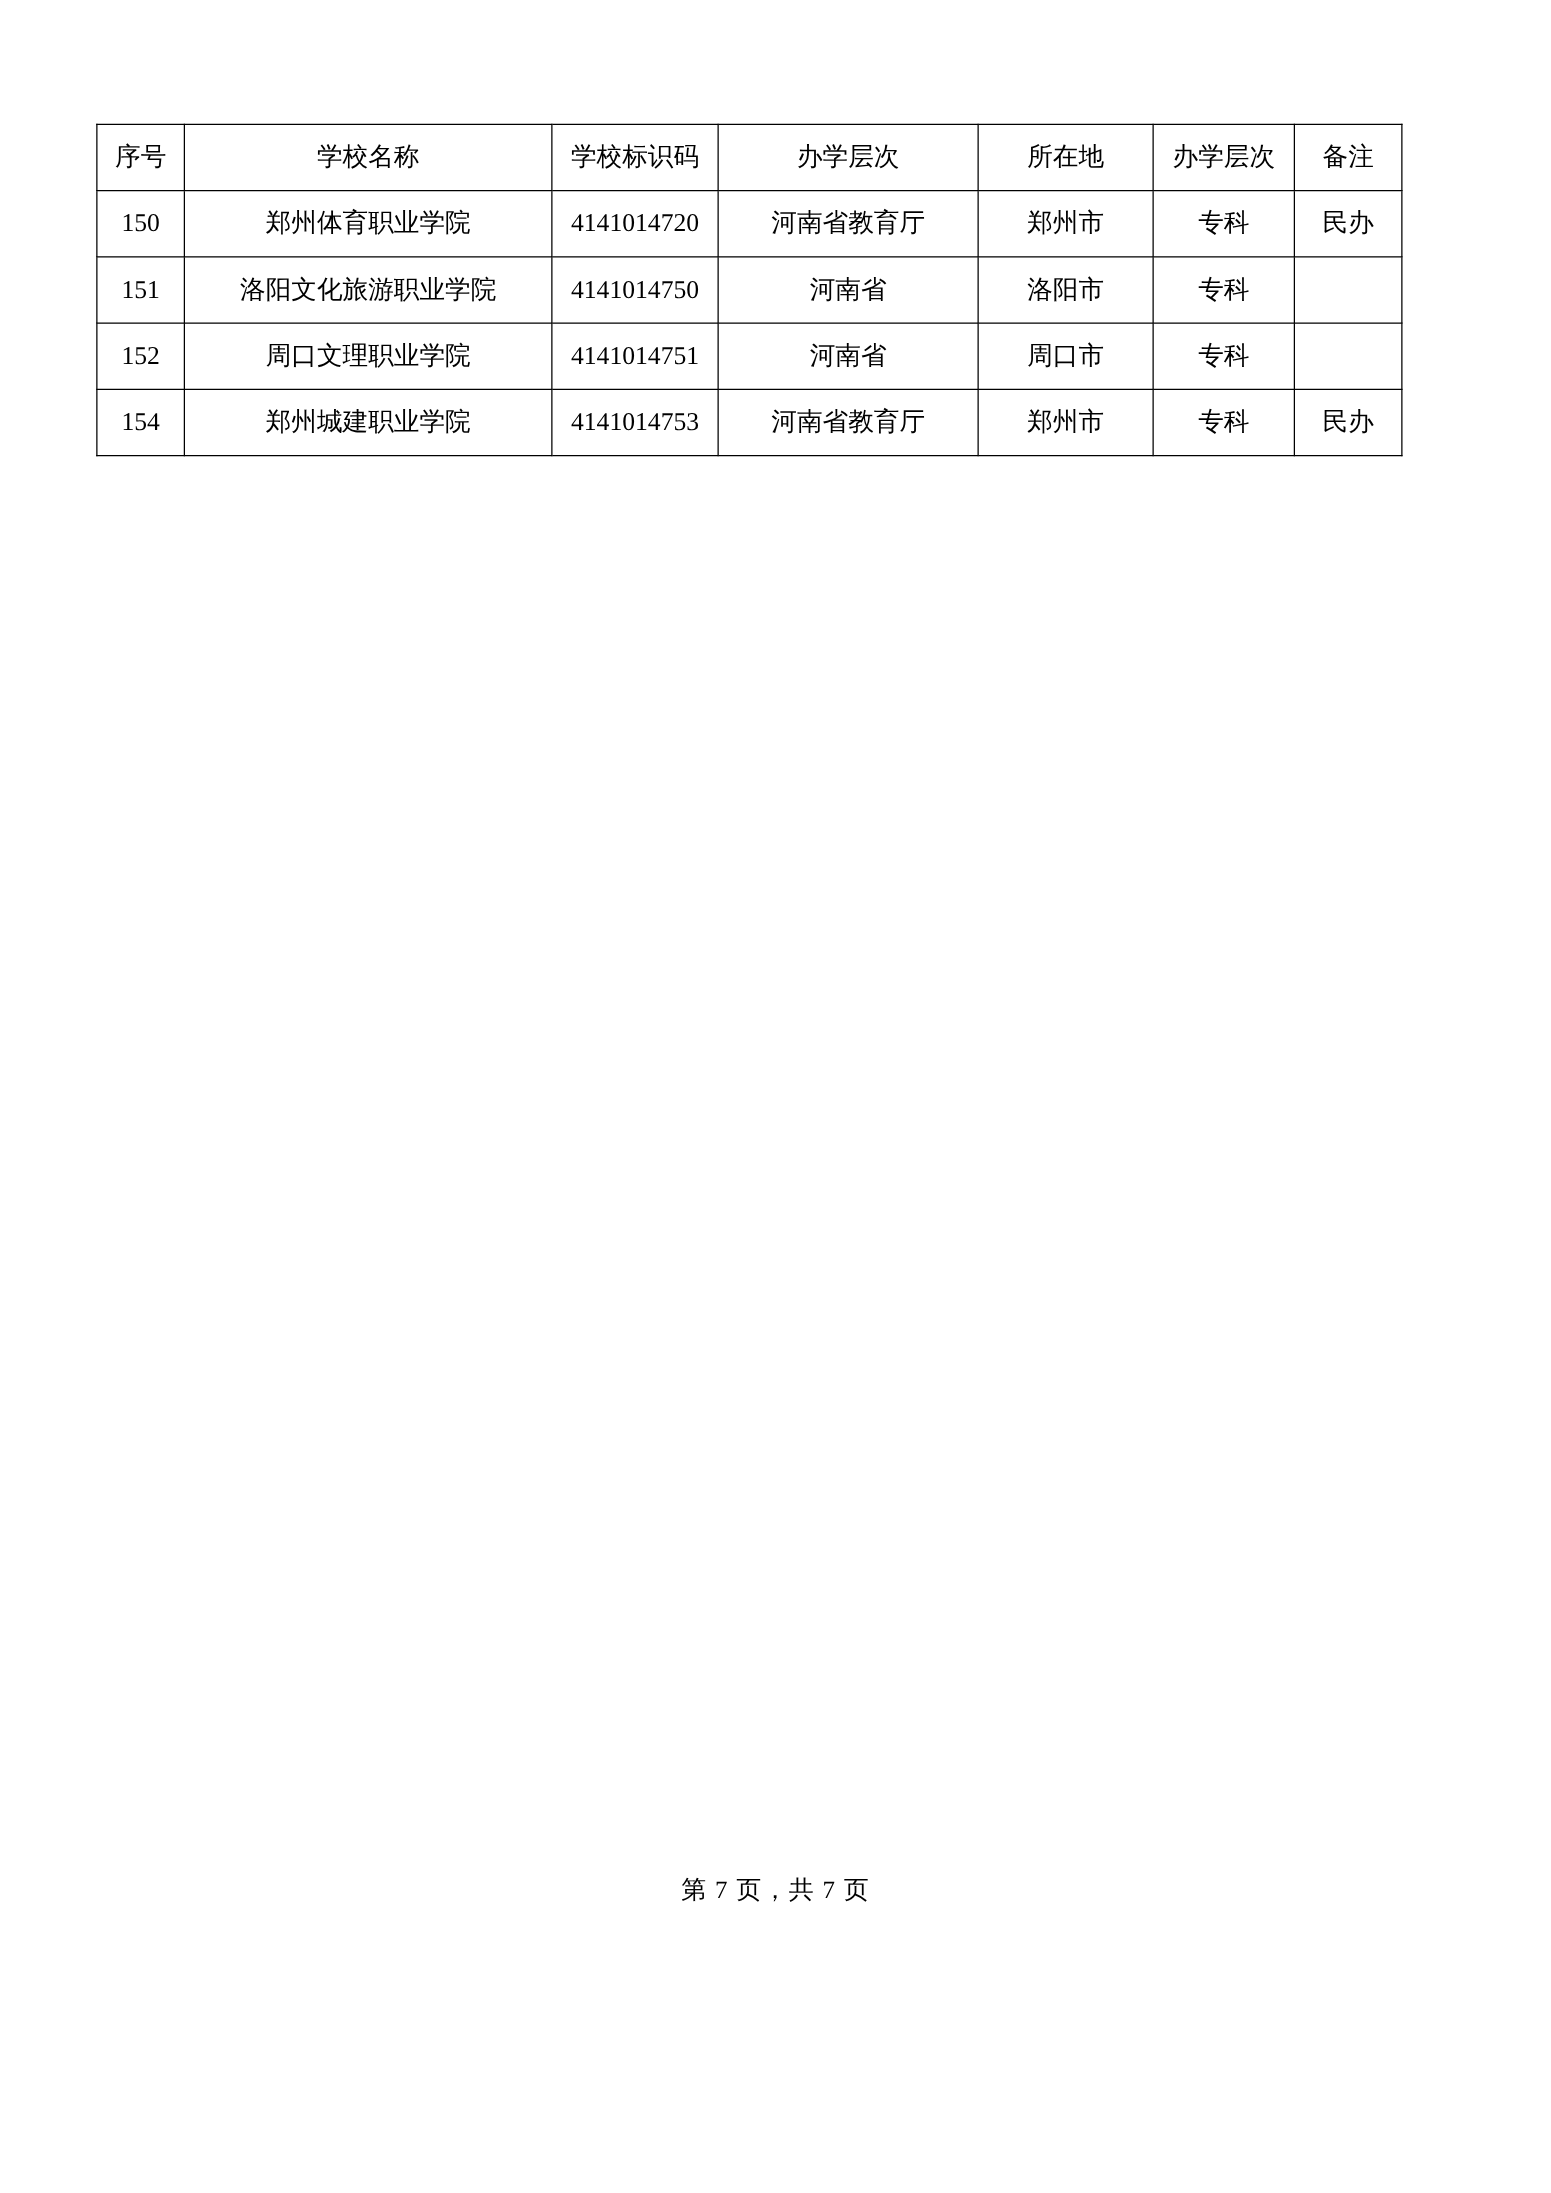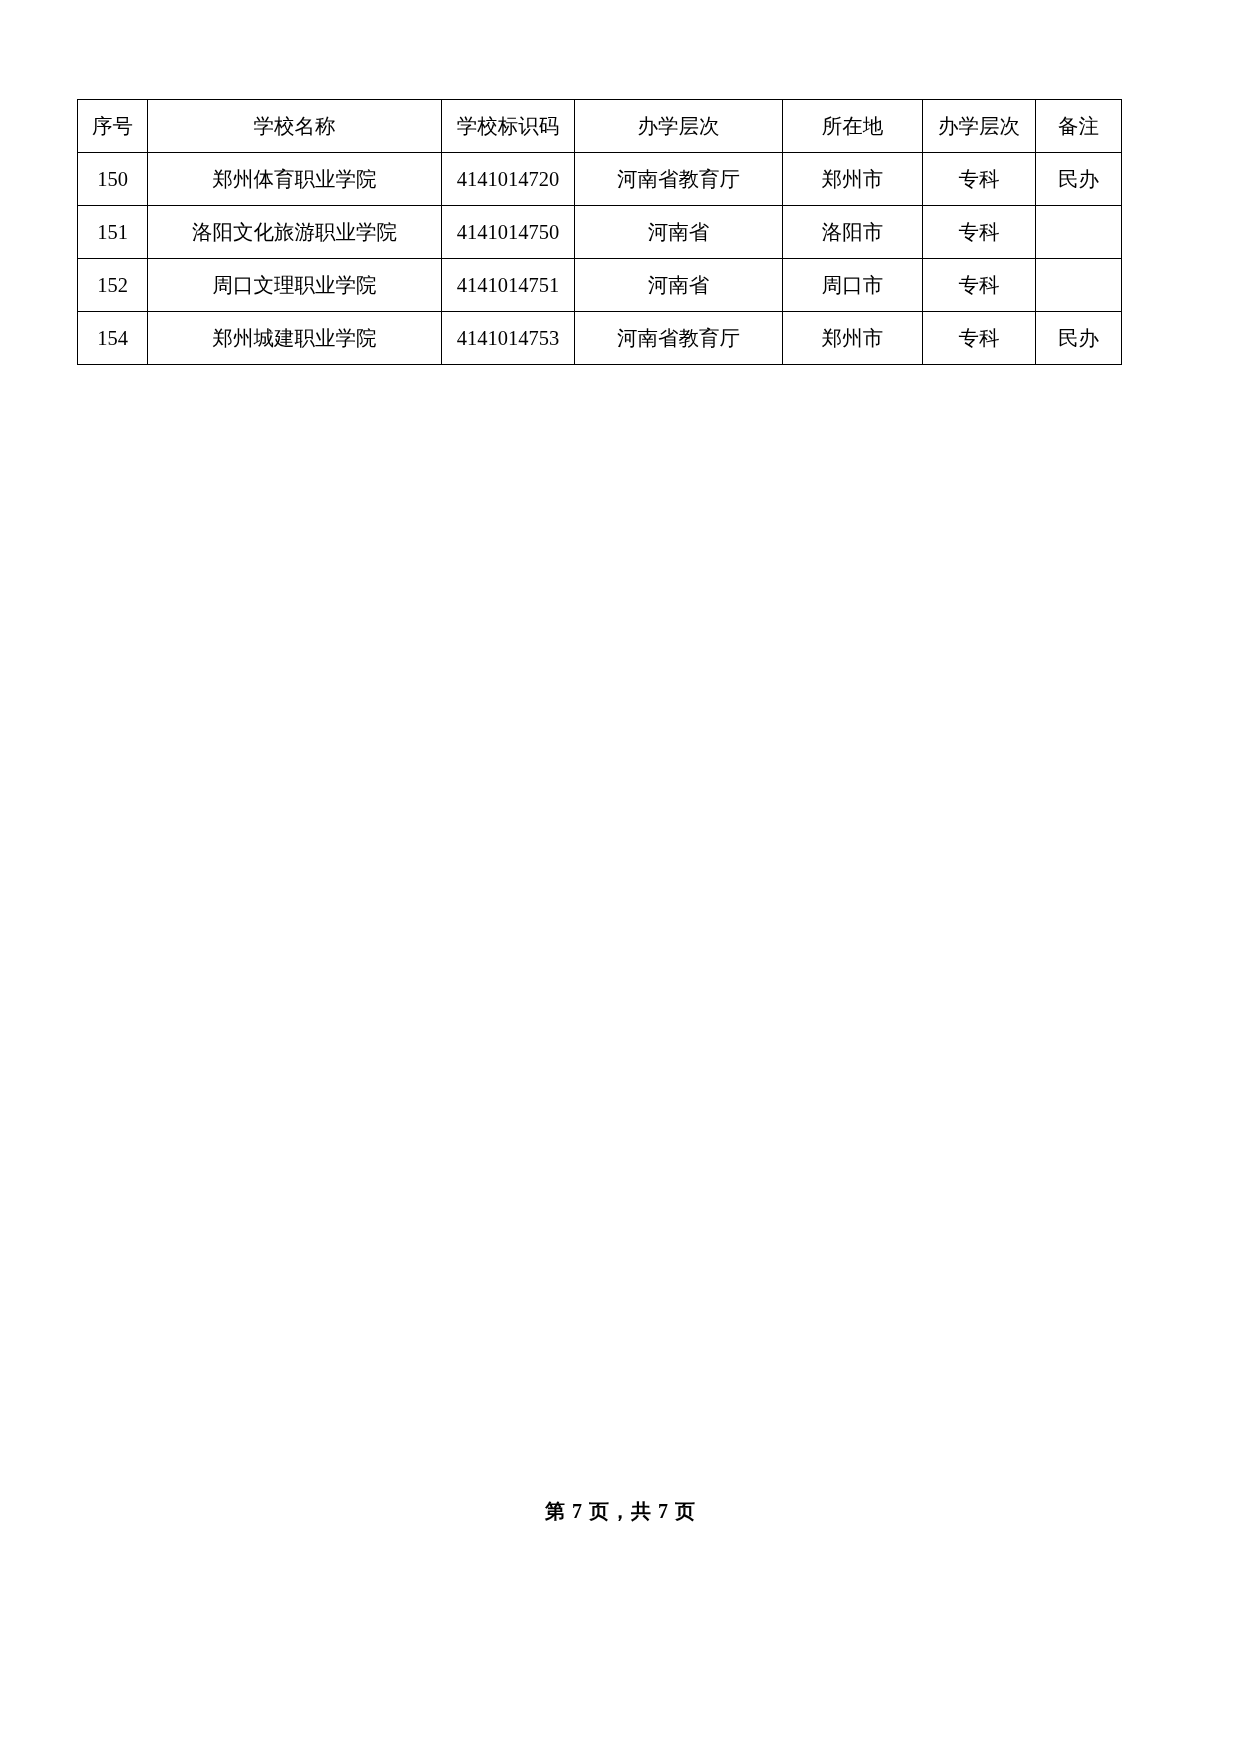--- a/index.html
+++ b/index.html
@@ -59,21 +59,20 @@
 
   .footer {
     position: absolute;
     left: 0;
     top: 1498px;
     width: 1241px;
     text-align: center;
     font-size: 20px;
     letter-spacing: 1px;
     font-family: "Liberation Serif", "DejaVu Serif", serif;
-    font-weight: bold;
   }
 </style>
 </head>
 <body>
 
 <div class="page">
 
   <div class="table-wrap">
     <table class="doc-table">
       <colgroup>

